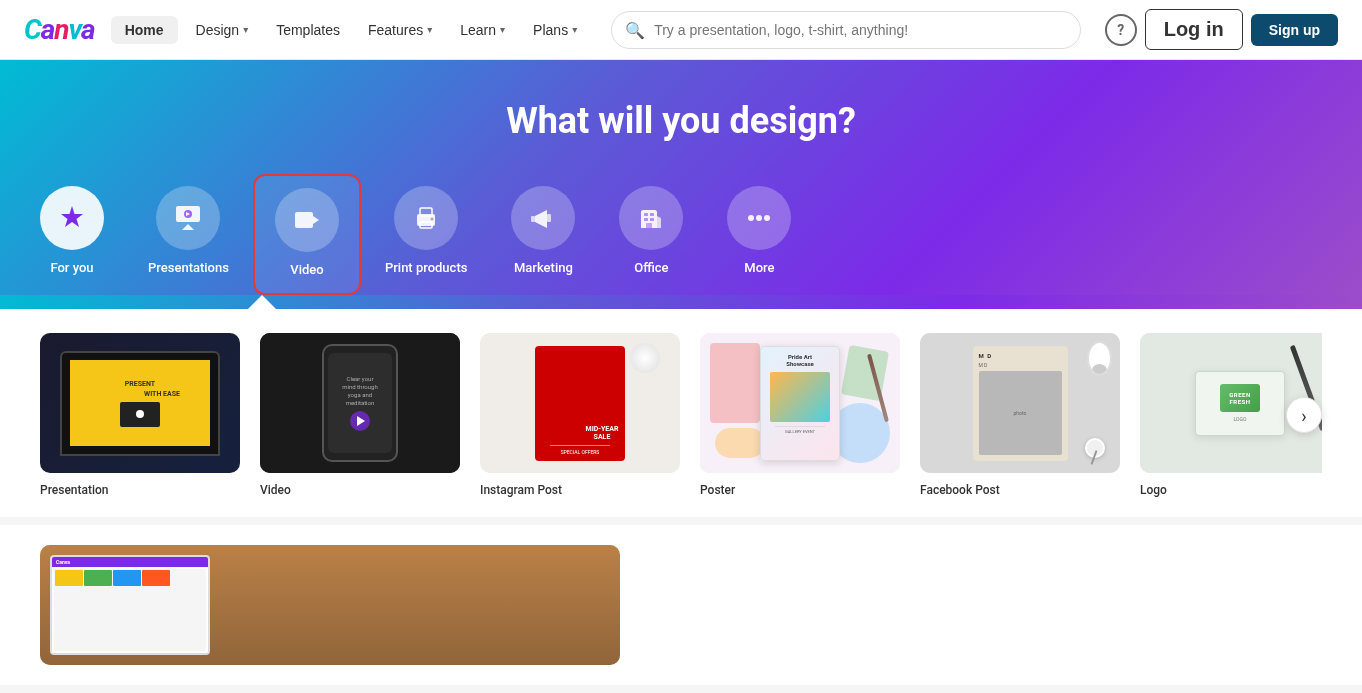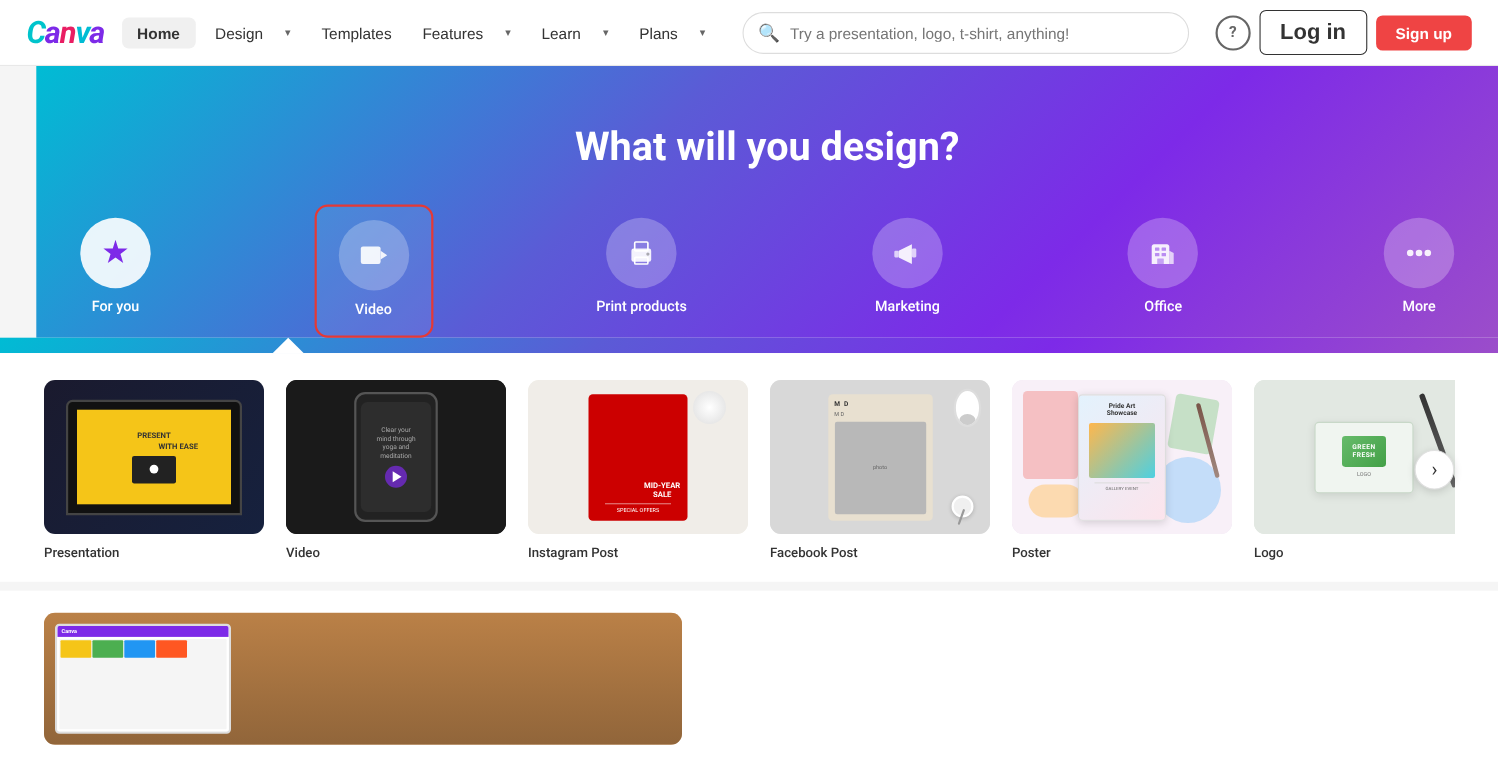--- a/index.html
+++ b/index.html
@@ -33,21 +33,21 @@
       border-radius: 6px;
       padding: 6px 14px;
       font-size: 14px;
       font-weight: 600;
       color: #333;
       cursor: pointer;
     }
     .nav-link {
       display: flex;
       align-items: center;
-      gap: 20px;
+      gap: 4px;
       padding: 6px 10px;
       font-size: 14px;
       color: #333;
       cursor: pointer;
       border-radius: 6px;
       background: none;
       border: none;
       text-decoration: none;
     }
     .chevron {
@@ -96,46 +96,45 @@
       background: #fff;
       font-size: 20px;
       font-weight: 600;
       cursor: pointer;
       color: #333;
     }
     .nav-signup {
       padding: 8px 18px;
       border: none;
       border-radius: 6px;
-      background: #ef4444;
+      background: #0c4a6e;
       color: #fff;
       font-size: 14px;
       font-weight: 600;
       cursor: pointer;
     }
 
     
     .hero {
       background: linear-gradient(135deg, #00BCD4 0%, #5B5BD6 40%, #7D2AE8 70%, #9B4DCA 100%);
-      padding: 52px 20px 0;
+      padding: 40px 20px 0;
       text-align: center;
-      margin-left: 33px;
     }
     .hero-title {
       color: #fff;
       font-size: 36px;
       font-weight: 700;
       margin-bottom: 32px;
     }
 
     
     .category-row {
       display: flex;
-      justify-content: space-between;
-      gap: 16px;
+      justify-content: flex-start;
+      gap: 4px;
       padding-bottom: 0;
     }
     .category-item {
       display: flex;
       flex-direction: column;
       align-items: center;
       cursor: pointer;
       padding: 12px 20px 16px;
       border-radius: 0;
       gap: 10px;
@@ -344,20 +343,31 @@
 
     <div class="category-item for-you">
       <div class="category-icon-wrap">
         <svg width="32" height="32" viewBox="0 0 32 32" fill="none" xmlns="http://www.w3.org/2000/svg">
           <path d="M16 4 L18.5 12H27L20.5 17L23 25L16 20L9 25L11.5 17L5 12H13.5Z" fill="#7D2AE8"></path>
         </svg>
       </div>
       <span class="category-label">For you</span>
     </div>
 
+    <div class="category-item">
+      <div class="category-icon-wrap">
+        <svg width="32" height="32" viewBox="0 0 32 32" fill="white" xmlns="http://www.w3.org/2000/svg">
+          <rect x="4" y="4" width="24" height="16" rx="2" fill="white" opacity="0.9"></rect>
+          <polygon points="16,22 10,28 22,28" fill="white" opacity="0.9"></polygon>
+          <circle cx="16" cy="12" r="4" fill="rgba(125,42,232,0.7)"></circle>
+          <polygon points="14,10 14,14 18,12" fill="white"></polygon>
+        </svg>
+      </div>
+      <span class="category-label">Presentations</span>
+    </div>
 
 
     <div class="category-item selected">
       <div class="category-icon-wrap">
         <svg width="32" height="32" viewBox="0 0 32 32" fill="white" xmlns="http://www.w3.org/2000/svg">
           <rect x="4" y="8" width="18" height="16" rx="2" fill="white" opacity="0.9"></rect>
           <polygon points="22,12 28,16 22,20" fill="white" opacity="0.9"></polygon>
         </svg>
       </div>
       <span class="category-label">Video</span>
@@ -464,20 +474,42 @@
               <div style="font-size:5px;color:#fff;">SPECIAL OFFERS</div>
             </div>
 
             <div style="position:absolute;top:10px;right:20px;width:30px;height:30px;background:radial-gradient(circle,#fff,#ddd);border-radius:50%;"></div>
           </div>
         </div>
         <span class="card-label">Instagram Post</span>
       </div>
 
       <div class="card-item">
+        <div class="card-thumb thumb-poster">
+          <div style="width:100%;height:100%;background:#f8f0f8;display:flex;align-items:center;justify-content:center;position:relative;">
+
+            <div style="position:absolute;top:10px;left:10px;width:50px;height:80px;background:#f4a0a0;border-radius:4px;opacity:0.6;"></div>
+            <div style="position:absolute;bottom:10px;right:10px;width:60px;height:60px;background:#90CAF9;border-radius:50%;opacity:0.5;"></div>
+            <div style="position:absolute;top:15px;right:15px;width:40px;height:50px;background:#A5D6A7;border-radius:4px;opacity:0.6;transform:rotate(10deg);"></div>
+            <div style="position:absolute;bottom:15px;left:15px;width:50px;height:30px;background:#FFCC80;border-radius:30px;opacity:0.6;"></div>
+
+            <div style="width:80px;height:115px;background:linear-gradient(135deg,#e3f2fd,#fce4ec);border-radius:4px;border:1px solid #ddd;display:flex;flex-direction:column;align-items:center;justify-content:flex-start;padding:6px;z-index:1;box-shadow:0 2px 8px rgba(0,0,0,0.15);">
+              <div style="font-size:6px;font-weight:700;color:#333;text-align:center;line-height:1.3;">Pride Art<br>Showcase</div>
+              <div style="width:60px;height:50px;background:linear-gradient(135deg,#FFB74D,#4DD0E1);border-radius:2px;margin-top:4px;"></div>
+              <div style="width:50px;height:1px;background:#ddd;margin-top:4px;"></div>
+              <div style="font-size:4px;color:#666;margin-top:2px;">GALLERY EVENT</div>
+            </div>
+
+            <div style="position:absolute;right:20px;top:20px;width:4px;height:70px;background:linear-gradient(to bottom,#795548,#A1887F);border-radius:2px;transform:rotate(-15deg);z-index:2;"></div>
+          </div>
+        </div>
+        <span class="card-label">Poster</span>
+      </div>
+
+      <div class="card-item">
         <div class="card-thumb thumb-facebook">
           <div style="width:100%;height:100%;background:#d8d8d8;display:flex;align-items:center;justify-content:center;position:relative;overflow:hidden;">
             <div style="width:95px;height:115px;background:#e8e0d0;border-radius:4px;overflow:hidden;display:flex;flex-direction:column;padding:6px;gap:3px;">
               <div style="font-size:6px;font-weight:700;color:#333;letter-spacing:1px;">M    D</div>
               <div style="font-size:5px;color:#666;">M    D</div>
               <div style="flex:1;background:#b8b8b8;border-radius:2px;display:flex;align-items:center;justify-content:center;">
                 <div style="font-size:5px;color:#666;">photo</div>
               </div>
             </div>
             <div style="position:absolute;top:8px;right:8px;width:25px;height:35px;background:#fff;border-radius:50%;border:2px solid #ddd;display:flex;align-items:flex-end;justify-content:center;overflow:hidden;">
@@ -485,42 +517,20 @@
             </div>
 
             <div style="position:absolute;bottom:15px;right:15px;width:20px;height:20px;background:#f0f0f0;border-radius:50%;border:2px solid #fff;box-shadow:0 1px 4px rgba(0,0,0,0.2);"></div>
             <div style="position:absolute;bottom:8px;right:25px;width:2px;height:15px;background:#999;border-radius:1px;transform:rotate(20deg);"></div>
           </div>
         </div>
         <span class="card-label">Facebook Post</span>
       </div>
 
       <div class="card-item">
-        <div class="card-thumb thumb-poster">
-          <div style="width:100%;height:100%;background:#f8f0f8;display:flex;align-items:center;justify-content:center;position:relative;">
-
-            <div style="position:absolute;top:10px;left:10px;width:50px;height:80px;background:#f4a0a0;border-radius:4px;opacity:0.6;"></div>
-            <div style="position:absolute;bottom:10px;right:10px;width:60px;height:60px;background:#90CAF9;border-radius:50%;opacity:0.5;"></div>
-            <div style="position:absolute;top:15px;right:15px;width:40px;height:50px;background:#A5D6A7;border-radius:4px;opacity:0.6;transform:rotate(10deg);"></div>
-            <div style="position:absolute;bottom:15px;left:15px;width:50px;height:30px;background:#FFCC80;border-radius:30px;opacity:0.6;"></div>
-
-            <div style="width:80px;height:115px;background:linear-gradient(135deg,#e3f2fd,#fce4ec);border-radius:4px;border:1px solid #ddd;display:flex;flex-direction:column;align-items:center;justify-content:flex-start;padding:6px;z-index:1;box-shadow:0 2px 8px rgba(0,0,0,0.15);">
-              <div style="font-size:6px;font-weight:700;color:#333;text-align:center;line-height:1.3;">Pride Art<br>Showcase</div>
-              <div style="width:60px;height:50px;background:linear-gradient(135deg,#FFB74D,#4DD0E1);border-radius:2px;margin-top:4px;"></div>
-              <div style="width:50px;height:1px;background:#ddd;margin-top:4px;"></div>
-              <div style="font-size:4px;color:#666;margin-top:2px;">GALLERY EVENT</div>
-            </div>
-
-            <div style="position:absolute;right:20px;top:20px;width:4px;height:70px;background:linear-gradient(to bottom,#795548,#A1887F);border-radius:2px;transform:rotate(-15deg);z-index:2;"></div>
-          </div>
-        </div>
-        <span class="card-label">Poster</span>
-      </div>
-
-      <div class="card-item">
         <div class="card-thumb thumb-logo">
           <div style="width:100%;height:100%;background:#e8ede8;display:flex;align-items:center;justify-content:center;position:relative;overflow:hidden;">
 
             <div style="position:absolute;top:0;left:0;width:100%;height:100%;background:#e2e8e2;"></div>
 
             <div style="position:absolute;right:30px;top:10px;width:5px;height:90px;background:linear-gradient(to bottom,#333,#666);border-radius:2px;transform:rotate(-20deg);z-index:3;"></div>
 
             <div style="width:90px;height:65px;background:#f0f5f0;border-radius:4px;border:1px solid #c8d8c8;display:flex;flex-direction:column;align-items:center;justify-content:center;z-index:2;box-shadow:0 2px 8px rgba(0,0,0,0.1);">
               <div style="width:40px;height:28px;background:linear-gradient(135deg,#66BB6A,#43A047);border-radius:3px;display:flex;align-items:center;justify-content:center;">
                 <div style="font-size:6px;font-weight:700;color:#fff;text-align:center;letter-spacing:0.5px;">GREEN<br>FRESH</div>

